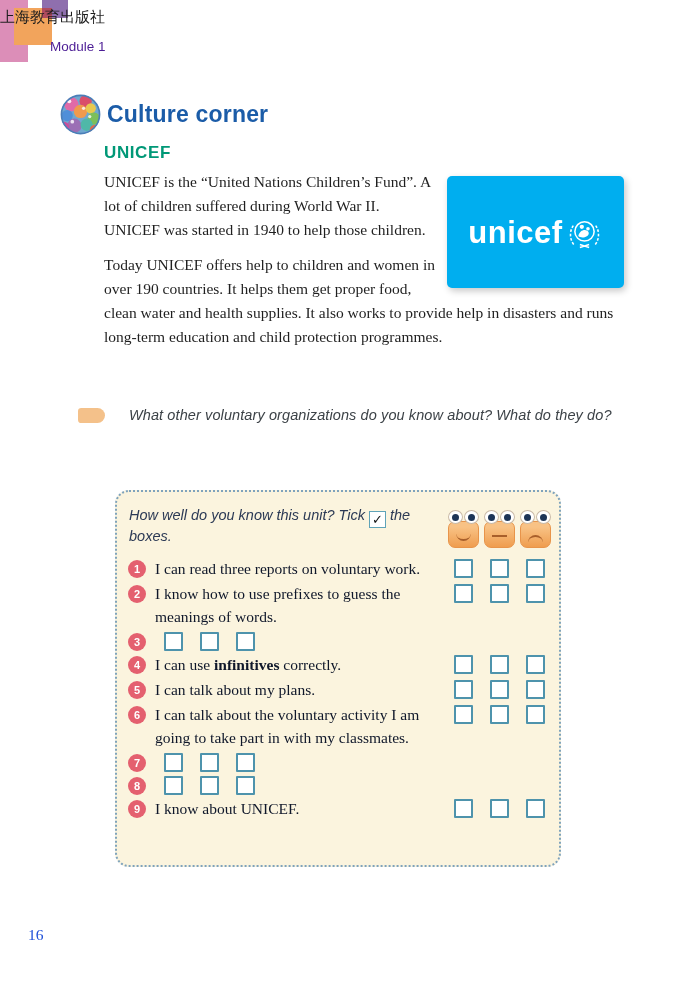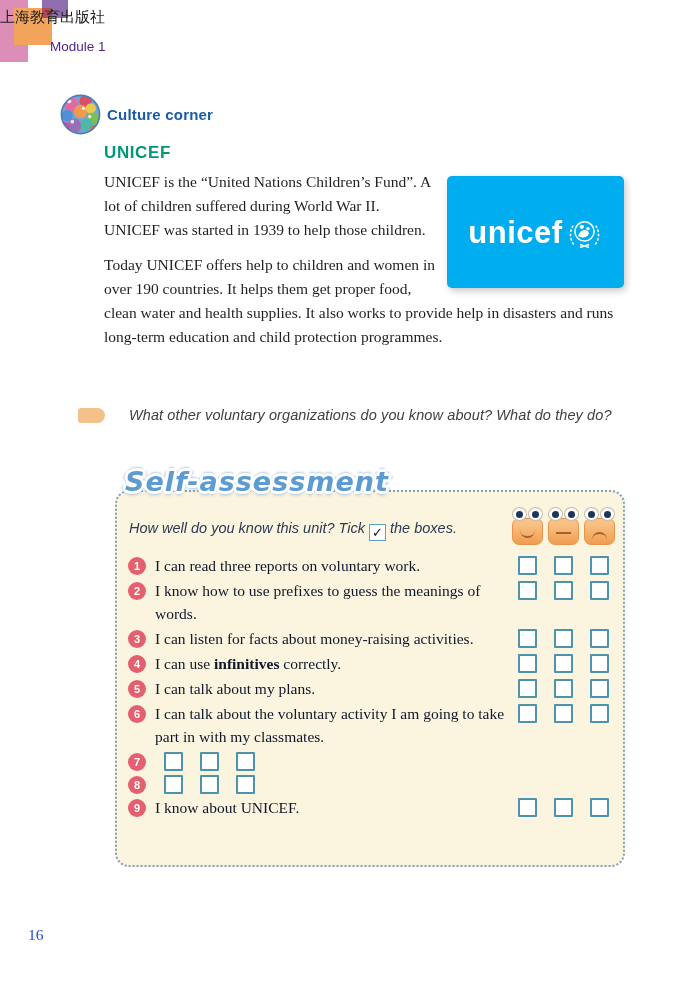--- a/index.html
+++ b/index.html
@@ -23,21 +23,21 @@
   .module-label {
     position:absolute; left:50px; top:39px;
     font-family:"Liberation Sans", sans-serif; font-size:13.5px; color:#4c1d95;
   }
 
   
   .cc-head { position:absolute; left:60px; top:94px; display:flex; align-items:center; }
   .cc-globe { width:41px; height:41px; flex:none; }
   .cc-title {
     margin-left:6px; font-family:"Liberation Sans", sans-serif; font-weight:bold;
-    font-size:15px; color:#1B5CA8; letter-spacing:0.2px;
+    font-size:23px; color:#1B5CA8; letter-spacing:0.2px;
   }
   .cc-sub {
     position:absolute; left:104px; top:143px;
     font-family:"Liberation Sans", sans-serif; font-weight:bold; font-size:17px;
     color:#009877; letter-spacing:0.6px;
   }
   .body-copy { position:absolute; left:104px; top:170px; width:520px;
     font-size:15.5px; line-height:24px; color:#1f1f1f; }
   .body-copy p { margin:0 0 11px 0; }
   .unicef-logo {
@@ -54,21 +54,21 @@
   
   .question { position:absolute; left:78px; top:407px; display:flex; align-items:center; }
   .q-tag { width:27px; height:15px; background:#F4C18A; border-radius:4px 9px 9px 4px; flex:none; }
   .q-text {
     margin-left:24px; font-family:"Liberation Sans", sans-serif; font-style:italic;
     font-size:14.5px; color:#3C4247; letter-spacing:0.1px;
   }
 
   
   .sa-box {
-    position:absolute; left:115px; top:490px; width:510px; height:377px;
+    position:absolute; left:115px; top:490px; width:446px; height:377px;
     background:#FBF4DE; border:2px dotted #7FA3BC; border-radius:14px;
     padding:15px 6px 8px 10px;
   }
   .sa-title {
     position:absolute; left:120px; top:466px; z-index:2; padding:0 5px;
     font-family:"DejaVu Sans", sans-serif; font-weight:bold; font-style:italic;
     font-size:27px; letter-spacing:1px; color:#5D9BD3;
     text-shadow:
       -2px -2px 0 #fff, 2px -2px 0 #fff, -2px 2px 0 #fff, 2px 2px 0 #fff,
       -3px 0 0 #fff, 3px 0 0 #fff, 0 -3px 0 #fff, 0 3px 0 #fff,
@@ -179,30 +179,29 @@
       <svg class="un-emblem" viewBox="0 0 48 48">
         <circle cx="24" cy="20" r="12.5" fill="none" stroke="#fff" stroke-width="2"></circle>
         <circle cx="20.5" cy="14" r="2.8" fill="#fff"></circle>
         <circle cx="28.5" cy="16.5" r="2.3" fill="#fff"></circle>
         <path d="M16 26 C17.5 19.5, 23 16.8, 27.5 19 C30.5 20.6, 30.2 24.4, 27 26.2 C23.5 28.6, 18.5 28.4, 16 26 Z" fill="#fff"></path>
         <path d="M10 37 C4.5 29.5, 4.5 19.5, 9.5 12.5" fill="none" stroke="#fff" stroke-width="2" stroke-dasharray="3.5 2.2"></path>
         <path d="M38 37 C43.5 29.5, 43.5 19.5, 38.5 12.5" fill="none" stroke="#fff" stroke-width="2" stroke-dasharray="3.5 2.2"></path>
         <path d="M18 41 L30 37 M18 37 L30 41" stroke="#fff" stroke-width="2" fill="none"></path>
       </svg>
     </div>
-    <p>UNICEF is the “United Nations Children’s Fund”. A lot of children suffered during World War II. UNICEF was started in 1939 to help those children.</p>
+    <p>UNICEF is the “United Nations Children’s Fund”. A lot of children suffered during World War II. UNICEF was started in 1940 to help those children.</p>
     <p>Today UNICEF offers help to children and women in over 190 countries. It helps them get proper food, clean water and health supplies. It also works to provide help in disasters and runs long-term education and child protection programmes.</p>
   </div>
 
   <div class="question">
     <span class="q-tag"></span>
     <span class="q-text">What other voluntary organizations do you know about? What do they do?</span>
   </div>
 
-  <div class="sa-title">Self-assessment</div>
 
   <div class="sa-box">
 
     <div class="sa-head">
       <div class="sa-prompt">
         <span>How well do you know this unit? Tick</span><span class="tickbox">
             <span>✓</span>
           </span><span>the boxes.</span>
       </div>
       <div class="cells">
@@ -272,21 +271,20 @@
             <span class="checkbox"></span>
           </span>
         <span class="cell">
             <span class="checkbox"></span>
           </span>
       </span>
     </div>
 
     <div class="sa-row">
       <span class="badge">3</span>
-      <span class="sa-text">I can listen for facts about money-raising activities.</span>
       <span class="cells">
         <span class="cell">
             <span class="checkbox"></span>
           </span>
         <span class="cell">
             <span class="checkbox"></span>
           </span>
         <span class="cell">
             <span class="checkbox"></span>
           </span>

